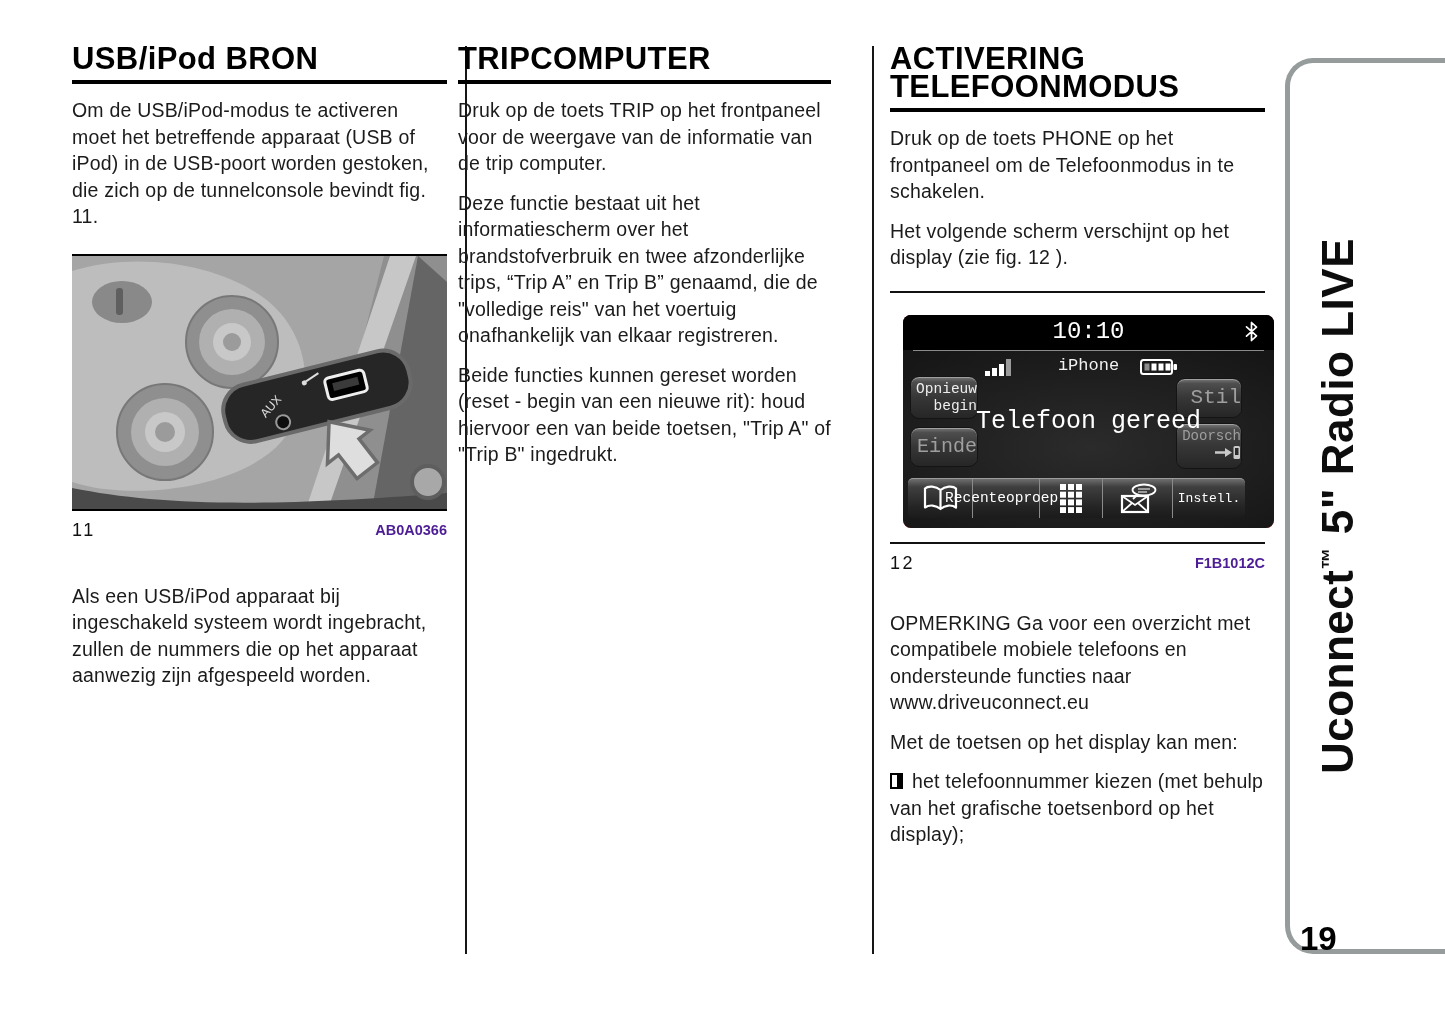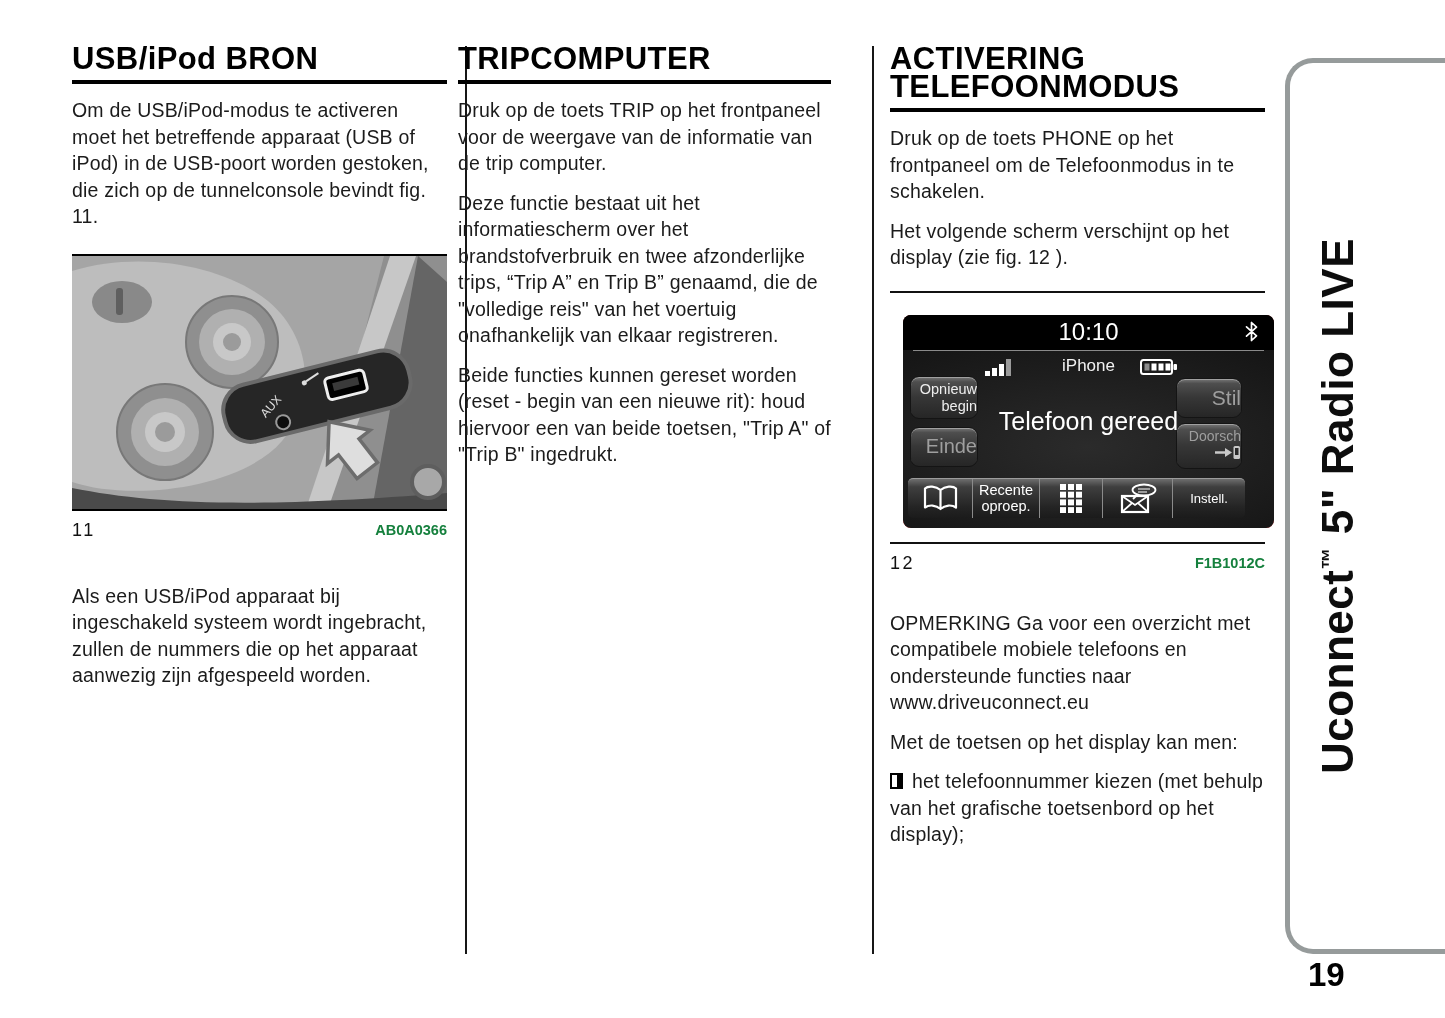--- a/index.html
+++ b/index.html
@@ -21,28 +21,28 @@
   .body{font-size:19.5px;line-height:26.5px;letter-spacing:.2px;margin:13px 0 0 0;}
   .after-fig{margin-top:42px;}
 
   .vdiv{position:absolute;top:46px;width:2px;height:908px;background:#161616;}
   #vdiv1{left:465px;} #vdiv2{left:872px;}
 
   figure.man-fig{margin:24px 0 0 0;padding:0;}
   .photo{border-top:2.5px solid #000;border-bottom:2.5px solid #000;font-size:0;line-height:0;}
   .figcap{display:flex;justify-content:space-between;align-items:center;padding-top:9px;}
   .fignum{font-size:18px;letter-spacing:2.5px;color:#111;}
-  .figcode{font-weight:bold;font-size:14.5px;color:#15803d;margin-left:23px;}
+  .figcode{font-weight:bold;font-size:14.5px;color:#4c1d95;margin-left:23px;}
 
   .rule{height:2px;background:#111;margin-top:20px;}
 
   
   .phone{
     position:relative;width:371px;height:213px;margin:22px 0 0 13px;
-    background:#ef4444;border-radius:8px;overflow:hidden;
+    background:#ef4444;border-radius:8px;overflow:hidden;font-family:Liberation Mono, monospace;
   }
   .scr{position:absolute;inset:0;
     background:radial-gradient(ellipse 130% 95% at 50% 62%, #2b2b2b 0%, #171717 55%, #0a0a0a 100%);}
   .top-strip{position:absolute;top:0;left:0;right:0;height:35px;background:#000;}
   .scr-time{position:absolute;top:3px;left:0;right:0;text-align:center;color:#fff;font-size:24px;}
   .bt{position:absolute;top:6px;right:16px;}
   .scr-sep{position:absolute;top:35px;left:10px;right:10px;height:1px;background:#8a8a8a;}
   .sig{position:absolute;left:82px;top:44px;height:17px;display:flex;align-items:flex-end;gap:2px;}
   .sig i{display:block;width:5px;background:#fff;}
   .sig i.b1{height:5px;} .sig i.b2{height:8px;} .sig i.b3{height:12px;} .sig i.b4{height:17px;background:#9a9a9a;}
@@ -59,41 +59,41 @@
   #btn-stil{left:273px;top:63px;width:66px;height:40px;font-size:21px;line-height:37px;}
   #btn-doorsch{left:273px;top:108px;width:66px;height:46px;font-size:14px;line-height:16px;padding-top:4px;}
   .status{position:absolute;top:92px;left:0;right:0;text-align:center;color:#fff;font-size:25px;white-space:nowrap;}
   .bar{
     position:absolute;left:5px;bottom:10px;width:337px;height:40px;display:flex;
     border-radius:5px;overflow:hidden;border-top:1px solid #9c9c9c;box-sizing:border-box;
     background:linear-gradient(180deg,#6e6e6e 0%,#3f3f3f 20%,#242424 72%,#1b1b1b 100%);
   }
   .cell{display:flex;align-items:center;justify-content:center;color:#fff;border-right:1px solid #8b8b8b;box-sizing:border-box;}
   .cell:last-child{border-right:none;}
-  .c1{width:65px;} .c2{width:67px;flex-direction:column;font-size:14.5px;line-height:16px;}
+  .c1{width:65px;} .c2{width:67px;flex-direction:row;font-size:14.5px;line-height:16px;}
   .c3{width:63px;} .c4{width:70px;} .c5{width:72px;font-size:13px;}
 
   
   .sq{
     display:inline-block;width:9px;height:12px;border:2.5px solid #000;margin-right:9px;vertical-align:-1px;
     background:linear-gradient(90deg,#fff 0 50%,#000 50% 100%);
   }
 
   
   .side-tab{
     position:absolute;left:1285px;top:58px;width:190px;height:896px;box-sizing:border-box;
     background:#fff;border:5px solid #969b9b;border-right:none;border-radius:28px 0 0 28px;
   }
   .tab-label{
     position:absolute;left:48px;top:50%;
     transform:translate(-50%,-50%) rotate(-90deg);
     white-space:nowrap;font-size:44px;font-weight:bold;letter-spacing:.5px;color:#0d0d0d;
   }
   .tab-label sup{font-size:22px;}
-  .pageno{position:absolute;left:1300px;top:956px;font-size:33px;font-weight:bold;color:#000;margin-left:8px;}
+  .pageno{position:absolute;left:1300px;top:920px;font-size:33px;font-weight:bold;color:#000;}
 </style>
 </head>
 <body>
 
 <section class="col" id="col1">
   <h1 class="sect">USB/iPod BRON</h1>
   <p class="body">Om de USB/iPod-modus te activeren moet het betreffende apparaat (USB of iPod) in de USB-poort worden gestoken, die zich op de tunnelconsole bevindt fig. 11.</p>
   <figure class="man-fig">
     <div class="photo">
       <svg width="375" height="253" viewBox="0 0 375 253">

